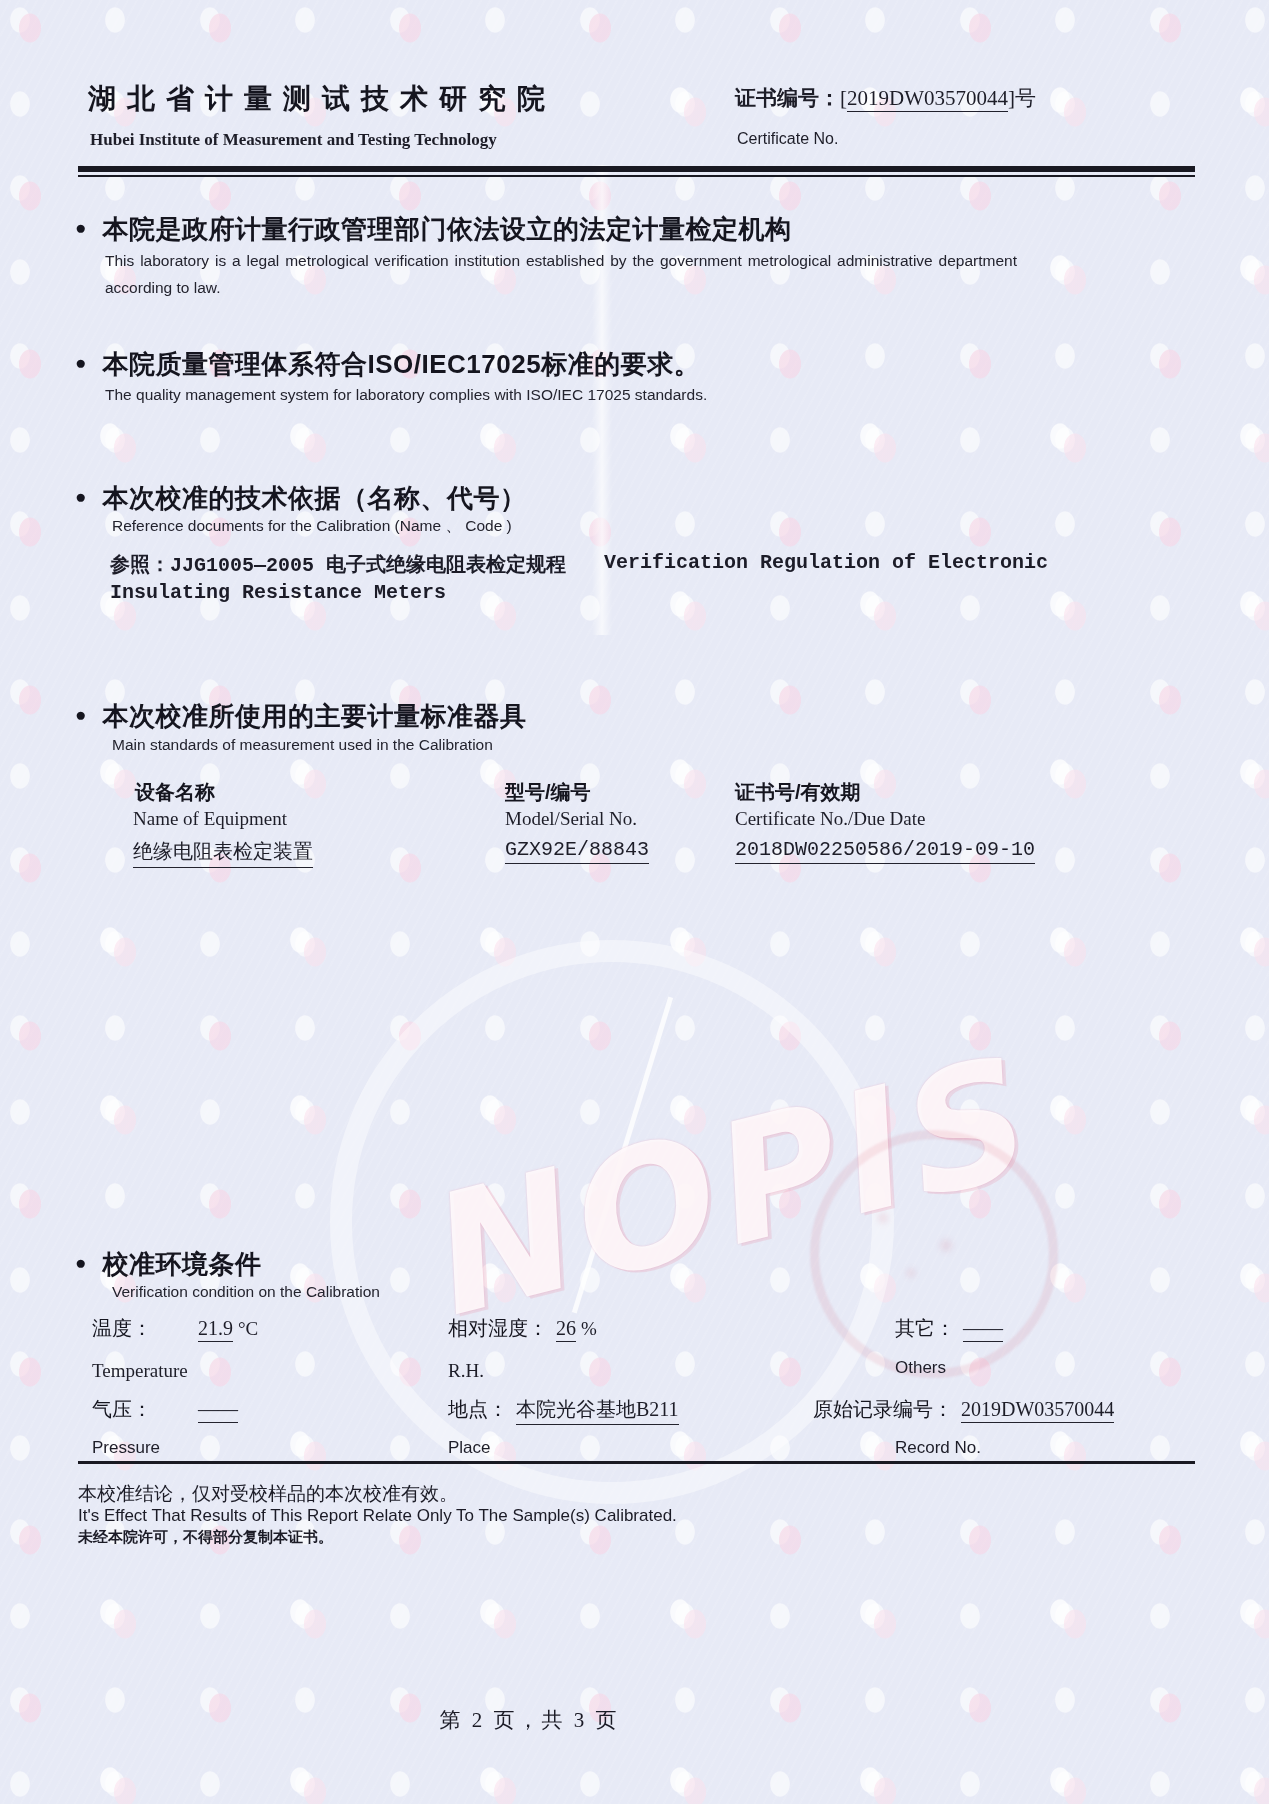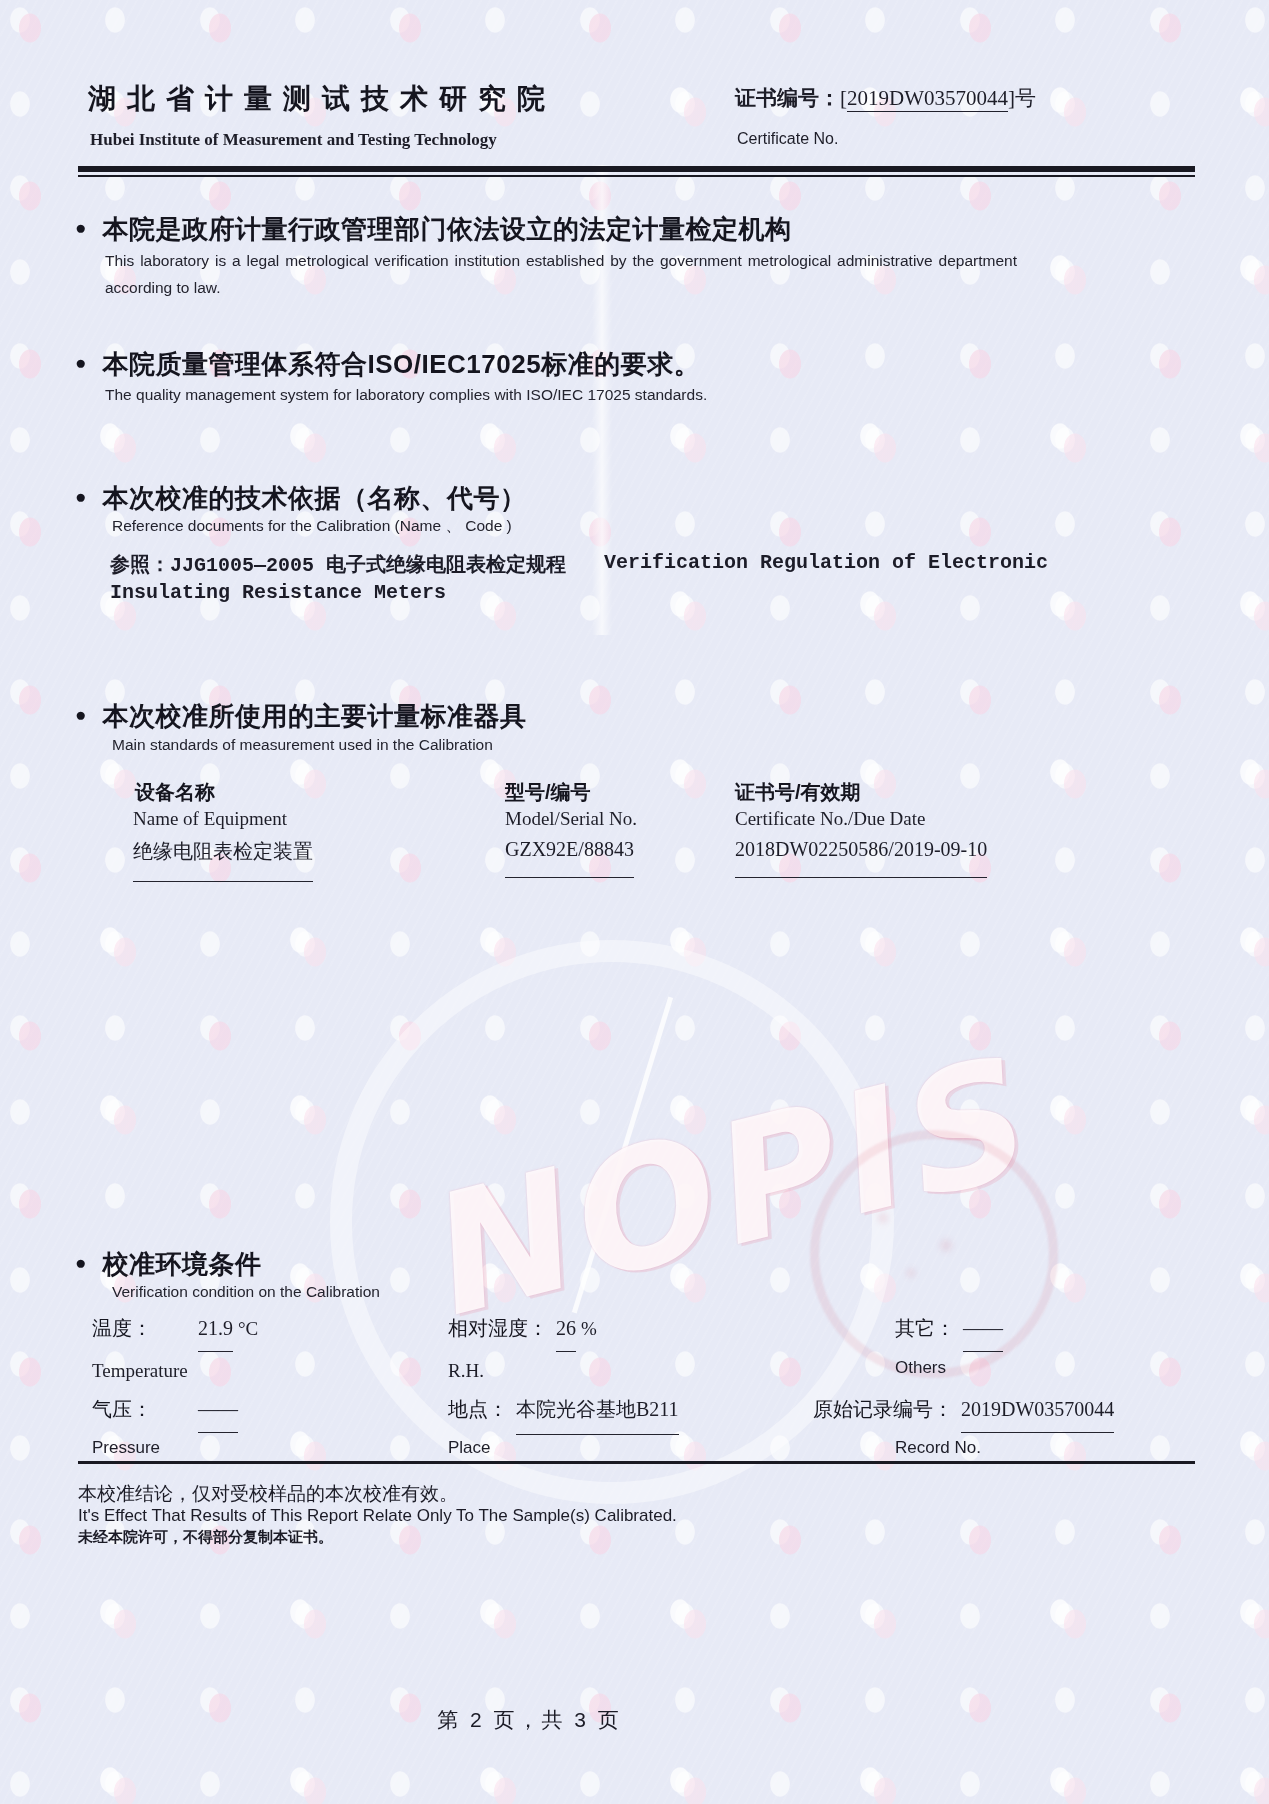--- a/index.html
+++ b/index.html
@@ -66,52 +66,52 @@
   #b3-en{left:112px;top:516px;}
   #ref-1{left:110px;top:551px;display:flex;gap:38px;}
   .ref-t{font-family:"Liberation Mono",monospace;font-size:20px;color:#1c1c28;white-space:nowrap;font-weight:bold;}
   #ref-2{left:110px;top:581px;}
   #b4{left:75px;top:699px;}
   #b4-en{left:112px;top:736px;}
 
   
   .tb-hcn{font-size:20px;font-weight:600;color:#15151f;white-space:nowrap;}
   .tb-hen{font-family:"Liberation Serif",serif;font-size:19px;white-space:nowrap;}
-  .tb-val{font-family:Liberation Serif, serif;font-size:20px;white-space:nowrap;
-    border-bottom:1.7px solid #23232e;padding-bottom:16px;}
+  .tb-val{font-family:Liberation Mono, monospace;font-size:20px;white-space:nowrap;
+    border-bottom:1.7px solid #23232e;padding-bottom:2px;}
   #t-c1-cn{left:135px;top:779px;} #t-c2-cn{left:505px;top:779px;} #t-c3-cn{left:735px;top:779px;}
   #t-c1-en{left:133px;top:808px;} #t-c2-en{left:505px;top:808px;} #t-c3-en{left:735px;top:808px;}
   #t-c1-v{left:133px;top:838px;}  #t-c2-v{left:505px;top:838px;}  #t-c3-v{left:735px;top:838px;}
 
   
   #b5{left:75px;top:1247px;}
   #b5-en{left:112px;top:1283px;}
   .env-lab{font-size:20px;font-weight:500;color:#15151f;white-space:nowrap;}
   .env-val{font-family:"Liberation Serif",serif;font-size:20px;white-space:nowrap;
-    border-bottom:1.7px solid #23232e;padding-bottom:11px;}
+    border-bottom:1.7px solid #23232e;padding-bottom:1px;}
   .env-unit{font-family:"Liberation Serif",serif;font-size:19px;margin-left:5px;}
   .env-en-serif{font-family:"Liberation Serif",serif;font-size:19px;white-space:nowrap;}
   .env-en-sans{font-size:17px;white-space:nowrap;}
   .env-row{display:flex;align-items:baseline;}
   #e-temp{left:92px;top:1315px;}   #e-rh{left:448px;top:1315px;}   #e-oth{left:895px;top:1315px;}
   #e-temp-en{left:92px;top:1360px;}#e-rh-en{left:448px;top:1360px;}#e-oth-en{left:895px;top:1358px;}
   #e-pres{left:92px;top:1396px;}   #e-place{left:448px;top:1396px;}#e-rec{left:813px;top:1396px;}
   #e-pres-en{left:92px;top:1438px;}#e-place-en{left:448px;top:1438px;}#e-rec-en{left:895px;top:1438px;}
   #e-temp .gap{display:inline-block;width:38px;}
   #e-pres .gap{display:inline-block;width:38px;}
   .lab-gap{margin-right:8px;}
 
   #rule-bottom{left:78px;top:1461px;width:1117px;height:3px;background:#191922;}
 
   
   #note-1{left:78px;top:1481px;font-size:19px;color:#1b1b26;}
   #note-2{left:78px;top:1506px;font-size:17px;color:#1b1b26;}
   #note-3{left:78px;top:1528px;font-size:15px;color:#1b1b26;font-weight:bold;}
   #footer{left:0;top:1706px;width:1059px;text-align:center;
-    font-family:Liberation Sans, sans-serif;font-size:21px;letter-spacing:3px;color:#1b1b26;}
+    font-family:Liberation Serif, serif;font-size:21px;letter-spacing:3px;color:#1b1b26;}
 </style>
 </head>
 <body>
 
 <div class="page">
 
   <div class="abs" id="wm-circle"></div>
   <div class="abs" id="wm-needle"></div>
   <div class="abs" id="wm-text">NOPIS</div>
   <div class="abs" id="wm-seal"></div>

